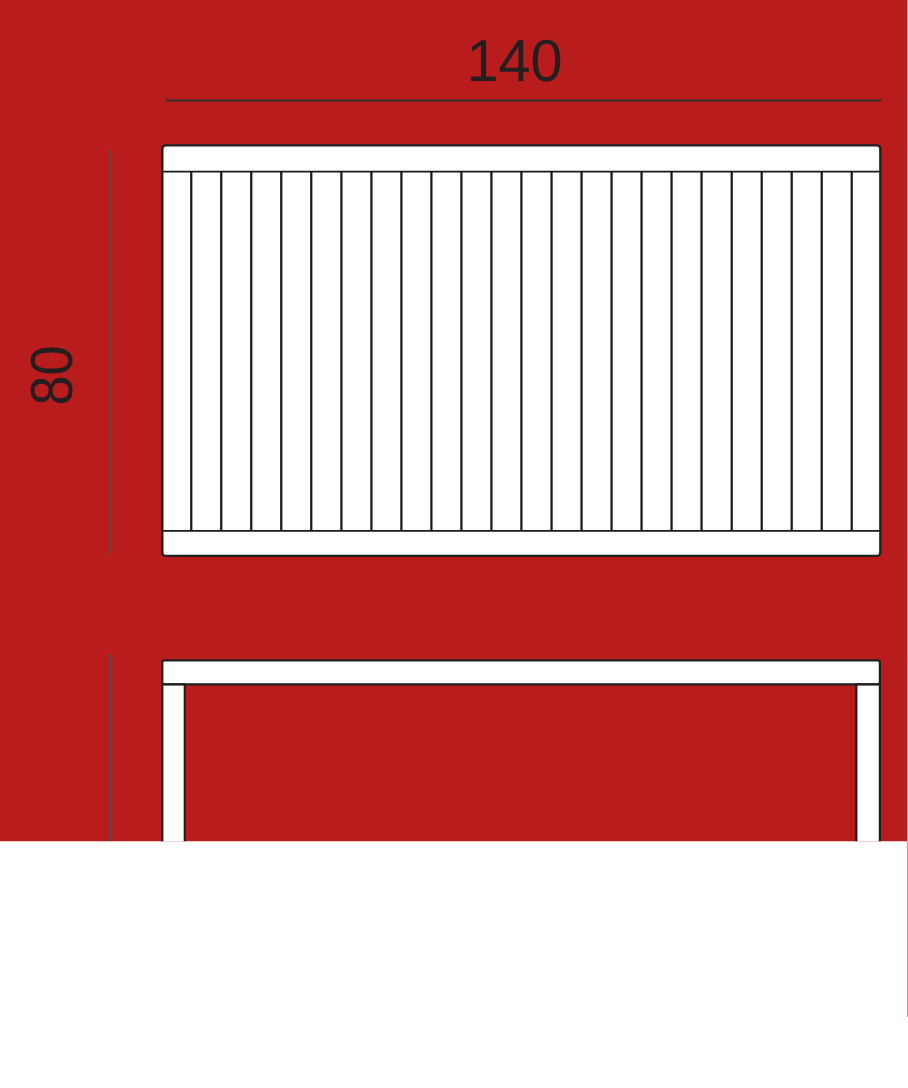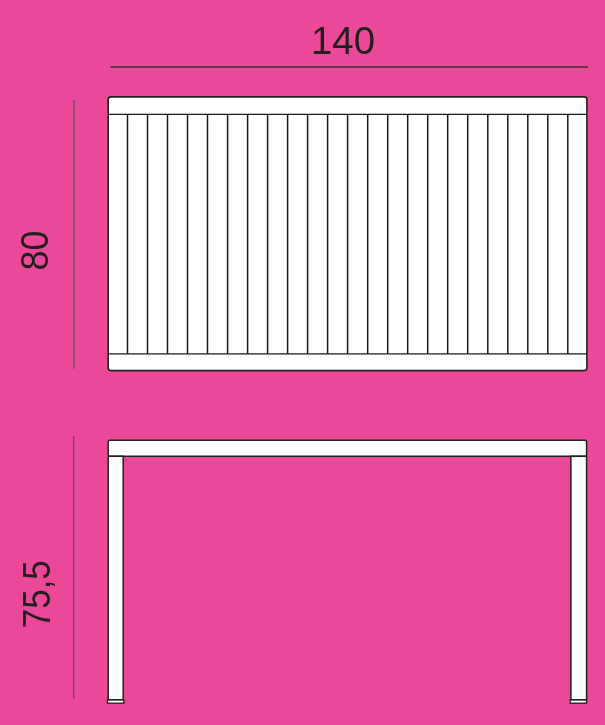--- a/index.html
+++ b/index.html
@@ -1,16 +1,16 @@
 <!DOCTYPE html>
 <html><head>
 <meta charset="utf-8">
 <style>
   html,body{margin:0;padding:0;background:#ffffff;}
-  .stage{position:relative;width:605px;height:725px;background:#ec4899;overflow:hidden;}
+  .stage{position:relative;width:605px;height:561px;background:#b91c1c;overflow:hidden;}
   svg{display:block;}
   text{font-family:"Liberation Sans",sans-serif;fill:#231f20;}
 </style>
 </head>
 <body>
 <div class="stage">
 <svg width="605" height="725" viewBox="0 0 605 725">
 
   <text x="343" y="54.2" font-size="39.5" text-anchor="middle" textLength="64" lengthAdjust="spacingAndGlyphs">140</text>
 

